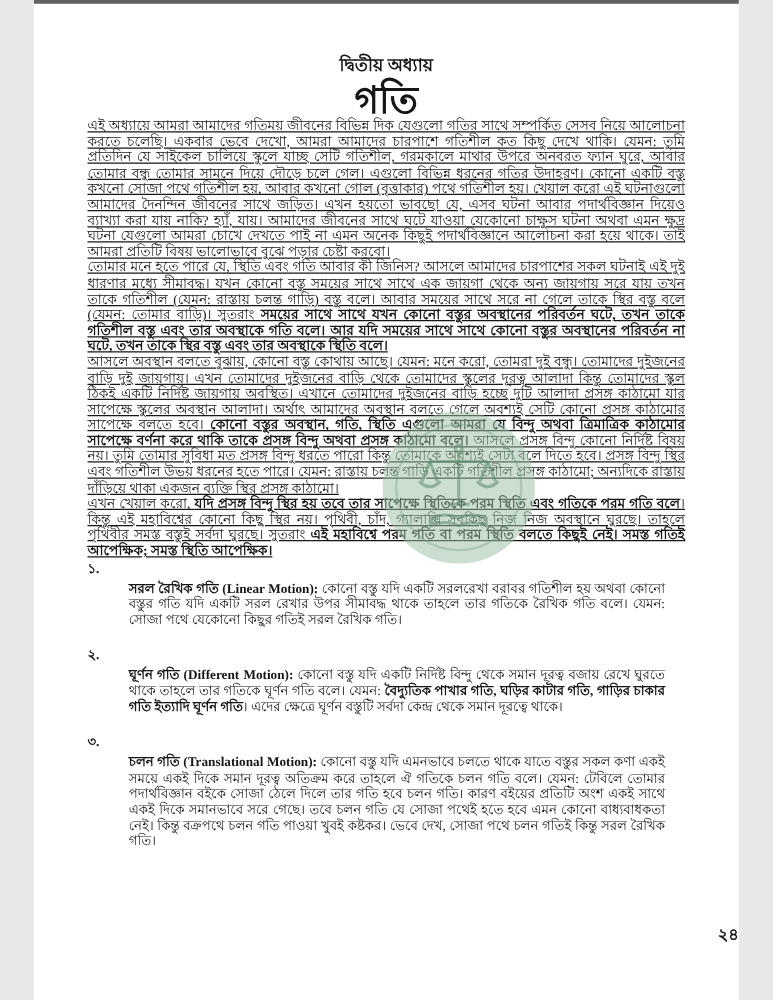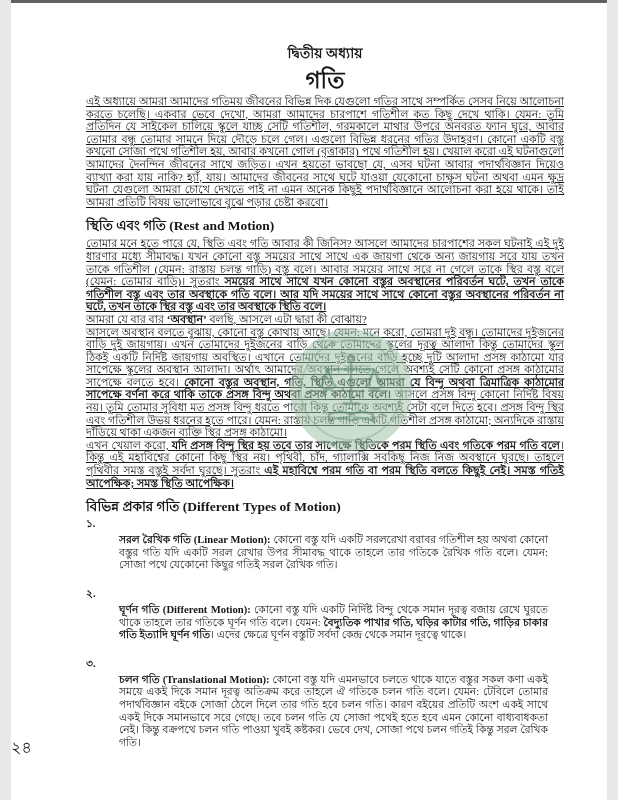--- a/index.html
+++ b/index.html
@@ -4,36 +4,35 @@
 <style>
   html,body { margin:0; padding:0; background:#e8e8e8; }
   .page {
     position:relative;
     width:564px; height:800px;
     margin:0 auto;
     background:#ffffff;
     color:#161616;
     font-family:"Liberation Serif","DejaVu Serif",serif;
     overflow:hidden;
-    padding-left:32px;
   }
   .topbar {
     position:absolute; top:0; left:0;
     width:618px; height:3px;
     background:#616161;
   }
   .content { padding:45px 43px 0 43px; }
 
   .chapter-label {
     text-align:center; font-weight:bold;
     font-size:14px; line-height:18px;
   }
   .page-title {
     text-align:center; font-weight:bold;
-    font-size:23px; line-height:29px; margin-top:3px;
+    font-size:30px; line-height:29px; margin-top:3px;
   }
 
   p.body {
     margin:0; font-size:11px; line-height:12.6px;
     text-align:justify; text-justify:inter-word;text-decoration:underline;
   }
   .intro { margin-top:12px; }
   .gap-md { margin-top:12px; }
   .gap-sm { margin-top:2px; }
 
@@ -56,22 +55,22 @@
   b { font-weight:bold; }
 
   .watermark {
     position:absolute; left:279px; top:329px;
     width:122px; height:122px;
     z-index:3; pointer-events:none;
   }
 
   .page-number {
     position:absolute; left:0; bottom:46px;
-    width:100%; text-align:left;
-    font-size:16px; line-height:13px;
+    width:100%; text-align:right;
+    font-size:13px; line-height:13px;font-weight:bold;
   }
 </style>
 </head>
 <body>
 
 <div class="page">
   <div class="topbar"></div>
 
   <div class="watermark">
     <svg width="122" height="122" viewBox="0 0 100 100" xmlns="http://www.w3.org/2000/svg">
@@ -92,28 +91,25 @@
       </g>
     </svg>
   </div>
 
   <div class="content">
     <div class="chapter-label">দ্বিতীয় অধ্যায়</div>
     <div class="page-title">গতি</div>
 
     <p class="body intro"><span>এই অধ্যায়ে আমরা আমাদের গতিময় জীবনের বিভিন্ন দিক যেগুলো গতির সাথে সম্পর্কিত সেসব নিয়ে আলোচনা করতে চলেছি। একবার ভেবে দেখো, আমরা আমাদের চারপাশে গতিশীল কত কিছু দেখে থাকি। যেমন: তুমি প্রতিদিন যে সাইকেল চালিয়ে স্কুলে যাচ্ছ সেটি গতিশীল, গরমকালে মাথার উপরে অনবরত ফ্যান ঘুরে, আবার তোমার বন্ধু তোমার সামনে দিয়ে দৌড়ে চলে গেল। এগুলো বিভিন্ন ধরনের গতির উদাহরণ। কোনো একটি বস্তু কখনো সোজা পথে গতিশীল হয়, আবার কখনো গোল (বৃত্তাকার) পথে গতিশীল হয়। খেয়াল করো এই ঘটনাগুলো আমাদের দৈনন্দিন জীবনের সাথে জড়িত। এখন হয়তো ভাবছো যে, এসব ঘটনা আবার পদার্থবিজ্ঞান দিয়েও ব্যাখ্যা করা যায় নাকি? হ্যাঁ, যায়। আমাদের জীবনের সাথে ঘটে যাওয়া যেকোনো চাক্ষুস ঘটনা অথবা এমন ক্ষুদ্র ঘটনা যেগুলো আমরা চোখে দেখতে পাই না এমন অনেক কিছুই পদার্থবিজ্ঞানে আলোচনা করা হয়ে থাকে। তাই আমরা প্রতিটি বিষয় ভালোভাবে বুঝে পড়ার চেষ্টা করবো।</span></p>
 
-    <h2 class="sec-heading">স্থিতি এবং গতি (Rest and Motion)</h2>
 
     <p class="body"><span>তোমার মনে হতে পারে যে, স্থিতি এবং গতি আবার কী জিনিস? আসলে আমাদের চারপাশের সকল ঘটনাই এই দুই ধারণার মধ্যে সীমাবদ্ধ। যখন কোনো বস্তু সময়ের সাথে সাথে এক জায়গা থেকে অন্য জায়গায় সরে যায় তখন তাকে গতিশীল (যেমন: রাস্তায় চলন্ত গাড়ি) বস্তু বলে। আবার সময়ের সাথে সরে না গেলে তাকে স্থির বস্তু বলে (যেমন: তোমার বাড়ি)। সুতরাং </span><b>সময়ের সাথে সাথে যখন কোনো বস্তুর অবস্থানের পরিবর্তন ঘটে, তখন তাকে গতিশীল বস্তু এবং তার অবস্থাকে গতি বলে। আর যদি সময়ের সাথে সাথে কোনো বস্তুর অবস্থানের পরিবর্তন না ঘটে, তখন তাকে স্থির বস্তু এবং তার অবস্থাকে স্থিতি বলে।</b></p>
-    <p class="body gap-sm"><span>আমরা যে বার বার </span><b>‘অবস্থান’</b><span> বলছি, আসলে এটা দ্বারা কী বোঝায়?</span></p>
     <p class="body gap-sm"><span>আসলে অবস্থান বলতে বুঝায়, কোনো বস্তু কোথায় আছে। যেমন: মনে করো, তোমরা দুই বন্ধু। তোমাদের দুইজনের বাড়ি দুই জায়গায়। এখন তোমাদের দুইজনের বাড়ি থেকে তোমাদের স্কুলের দূরত্ব আলাদা কিন্তু তোমাদের স্কুল ঠিকই একটি নির্দিষ্ট জায়গায় অবস্থিত। এখানে তোমাদের দুইজনের বাড়ি হচ্ছে দুটি আলাদা প্রসঙ্গ কাঠামো যার সাপেক্ষে স্কুলের অবস্থান আলাদা। অর্থাৎ আমাদের অবস্থান বলতে গেলে অবশ্যই সেটি কোনো প্রসঙ্গ কাঠামোর সাপেক্ষে বলতে হবে। </span><b>কোনো বস্তুর অবস্থান, গতি, স্থিতি এগুলো আমরা যে বিন্দু অথবা ত্রিমাত্রিক কাঠামোর সাপেক্ষে বর্ণনা করে থাকি তাকে প্রসঙ্গ বিন্দু অথবা প্রসঙ্গ কাঠামো বলে।</b><span> আসলে প্রসঙ্গ বিন্দু কোনো নির্দিষ্ট বিষয় নয়। তুমি তোমার সুবিধা মত প্রসঙ্গ বিন্দু ধরতে পারো কিন্তু তোমাকে অবশ্যই সেটা বলে দিতে হবে। প্রসঙ্গ বিন্দু স্থির এবং গতিশীল উভয় ধরনের হতে পারে। যেমন: রাস্তায় চলন্ত গাড়ি একটি গতিশীল প্রসঙ্গ কাঠামো; অন্যদিকে রাস্তায় দাঁড়িয়ে থাকা একজন ব্যক্তি স্থির প্রসঙ্গ কাঠামো।</span></p>
     <p class="body gap-md"><span>এখন খেয়াল করো, </span><b>যদি প্রসঙ্গ বিন্দু স্থির হয় তবে তার সাপেক্ষে স্থিতিকে পরম স্থিতি এবং গতিকে পরম গতি বলে</b><span>। কিন্তু এই মহাবিশ্বের কোনো কিছু স্থির নয়। পৃথিবী, চাঁদ, গ্যালাক্সি সবকিছু নিজ নিজ অবস্থানে ঘুরছে। তাহলে পৃথিবীর সমস্ত বস্তুই সর্বদা ঘুরছে। সুতরাং </span><b>এই মহাবিশ্বে পরম গতি বা পরম স্থিতি বলতে কিছুই নেই। সমস্ত গতিই আপেক্ষিক; সমস্ত স্থিতি আপেক্ষিক।</b></p>
 
-    <h2 class="sec-heading">বিভিন্ন প্রকার গতি (Different Types of Motion)</h2>
 
     <div class="motion-list">
       <div class="list-item">
         <span class="num">১.</span>
         <p class="item-text"><b>সরল রৈখিক গতি (Linear Motion):</b><span> কোনো বস্তু যদি একটি সরলরেখা বরাবর গতিশীল হয় অথবা কোনো বস্তুর গতি যদি একটি সরল রেখার উপর সীমাবদ্ধ থাকে তাহলে তার গতিকে রৈখিক গতি বলে। যেমন: সোজা পথে যেকোনো কিছুর গতিই সরল রৈখিক গতি।</span></p>
       </div>
       <div class="list-item">
         <span class="num">২.</span>
         <p class="item-text"><b>ঘূর্ণন গতি (Different Motion):</b><span> কোনো বস্তু যদি একটি নির্দিষ্ট বিন্দু থেকে সমান দূরত্ব বজায় রেখে ঘুরতে থাকে তাহলে তার গতিকে ঘূর্ণন গতি বলে। যেমন: </span><b>বৈদ্যুতিক পাখার গতি, ঘড়ির কাটার গতি, গাড়ির চাকার গতি ইত্যাদি ঘূর্ণন গতি</b><span>। এদের ক্ষেত্রে ঘূর্ণন বস্তুটি সর্বদা কেন্দ্র থেকে সমান দূরত্বে থাকে।</span></p>
       </div>

